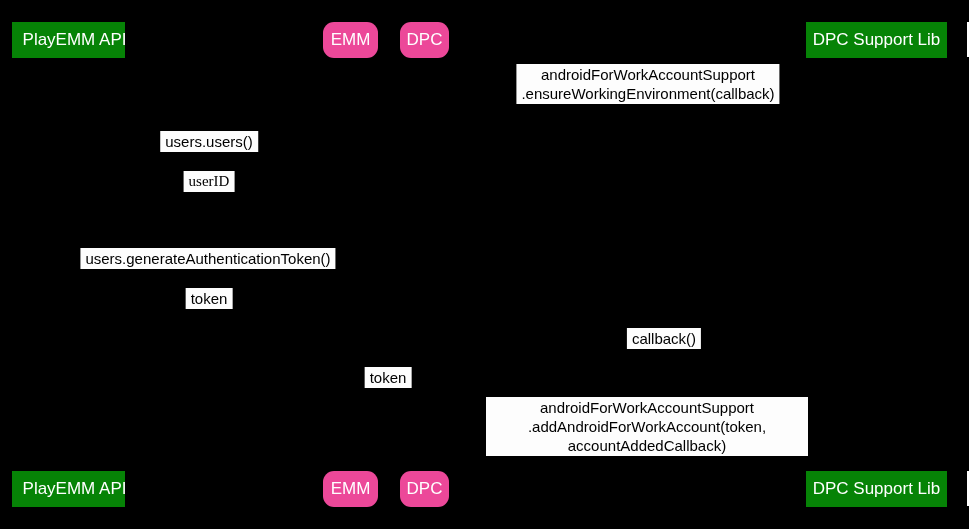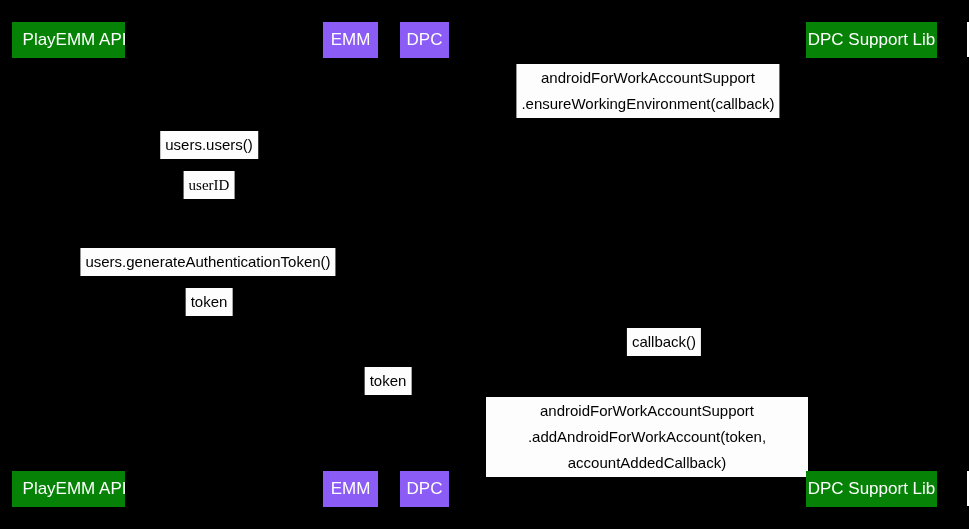--- a/index.html
+++ b/index.html
@@ -21,35 +21,35 @@
     height: 36px;
     display: flex;
     align-items: center;
     justify-content: center;
     color: #ffffff;
     font-size: 17px;
     white-space: nowrap;
     box-sizing: border-box;
   }
   .p-green { background: #068306; }
-  .p-blue  { background: #8b5cf6; }
+  .p-blue  { background: #ec4899; border-radius: 11px; }
   .row-top    { top: 22px; }
   .row-bottom { top: 471px; }
   .pa-playemm { left: 12px;  width: 113px; padding-left: 12px; }
   .pa-emm     { left: 323px; width: 55px; }
   .pa-dpc     { left: 400px; width: 49px; text-align: right; }
-  .pa-dpclib  { left: 806px; width: 131px; }
+  .pa-dpclib  { left: 806px; width: 141px; }
   
   .msg {
     position: absolute;
     transform: translateX(-50%);
     background: #fdfdfd;
     color: #000000;
     font-size: 15px;
-    line-height: 26px;
+    line-height: 19px;
     padding: 1px 5px;
     text-align: center;
     white-space: pre-line;
   }
   .m-ensure   { left: 648px; top: 64px; }
   .m-insert   { left: 209px; top: 131px; }
   .m-userid   { left: 209px; top: 171px; font-family: Liberation Serif, serif; }
   .m-update   { left: 209px; top: 210px; }
   .m-gentoken { left: 208px; top: 248px; text-align: right; }
   .m-token1   { left: 209px; top: 288px; }

